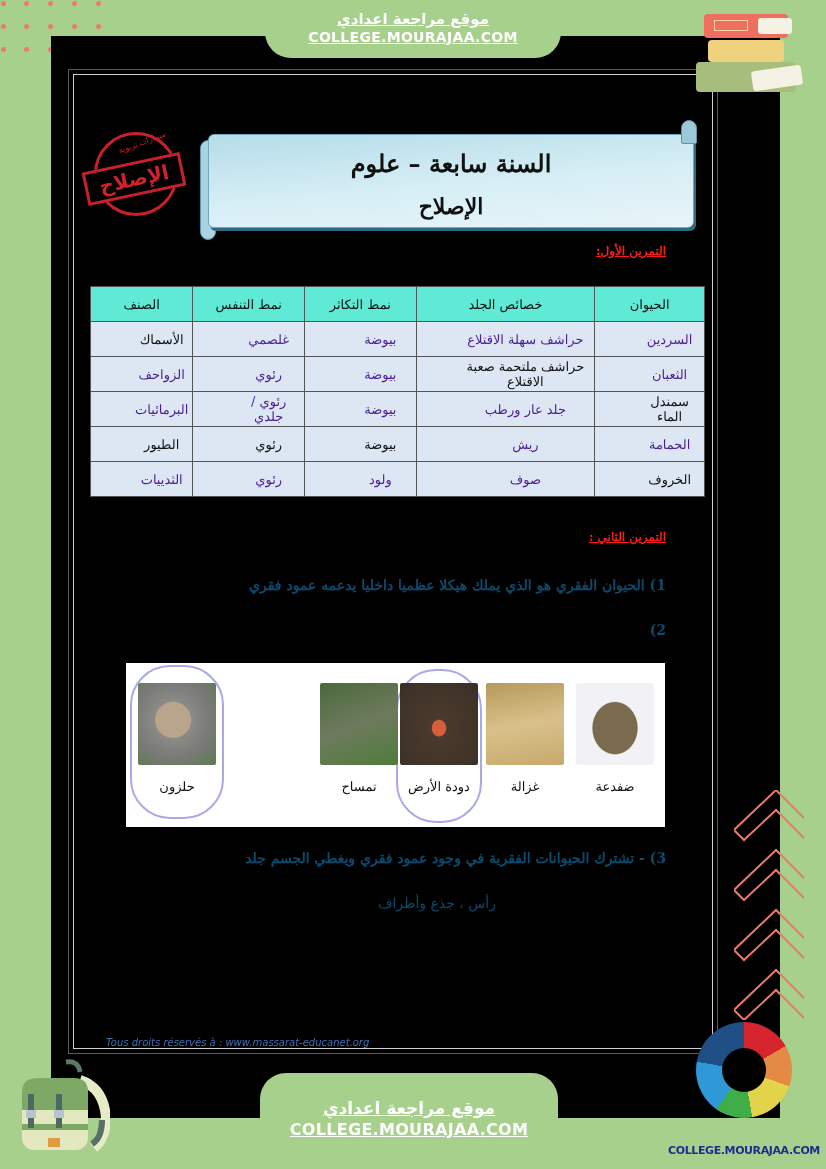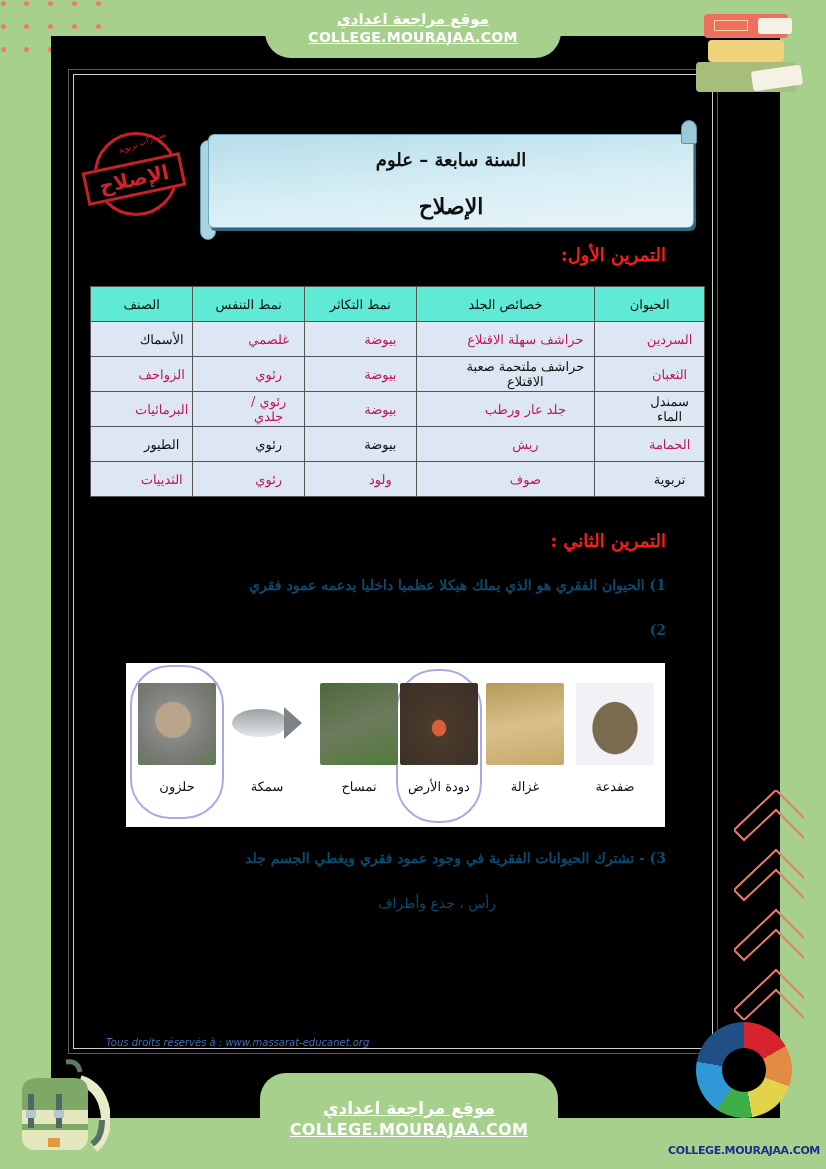--- a/index.html
+++ b/index.html
@@ -33,30 +33,30 @@
 
   .stamp { position:absolute; left:78px; top:128px; width:112px; height:108px; }
   .stamp-ring { position:absolute; left:16px; top:4px; width:84px; height:84px; border:3px solid #c8202a; border-radius:50%; }
   .stamp-band { position:absolute; left:6px; top:34px; width:100px; height:34px; border:3px solid #c8202a; background:#000; transform:rotate(-12deg); text-align:center; color:#d0222a; font-size:20px; font-weight:bold; line-height:28px; direction:rtl; font-family:"DejaVu Sans", sans-serif; }
   .stamp-top { position:absolute; left:34px; top:10px; width:60px; text-align:center; font-size:8px; color:#c8202a; transform:rotate(-20deg); direction:rtl; font-family:"DejaVu Sans", sans-serif; }
 
   .scroll { position:absolute; left:200px; top:130px; width:497px; height:110px; }
   .scroll-body { position:absolute; left:8px; top:4px; width:486px; height:94px; background:linear-gradient(175deg,#b5dde9 0%,#d7eef5 55%,#e8f5f9 100%); border:1px solid #6fa9bd; border-radius:6px; box-shadow:2px 3px 0 #2f6b80; }
   .scroll-curl-right { position:absolute; right:0; top:-10px; width:16px; height:24px; background:#9cc9d8; border-radius:8px 8px 2px 2px; border:1px solid #5e94a8; }
   .scroll-curl-left { position:absolute; left:0; top:10px; width:16px; height:100px; background:#a9d3e1; border-radius:8px; border:1px solid #5e94a8; }
-  .scroll-line1 { position:absolute; left:0; right:0; top:14px; text-align:center; font-size:18px; font-weight:bold; color:#111; direction:rtl; }
+  .scroll-line1 { position:absolute; left:0; right:0; top:14px; text-align:center; font-size:24px; font-weight:bold; color:#111; direction:rtl; }
   .scroll-line2 { position:absolute; left:0; right:0; top:58px; text-align:center; font-size:22px; font-weight:bold; color:#111; direction:rtl; }
 
-  .ex-title { position:absolute; color:#ff1a1a; font-weight:bold; font-size:18px; direction:rtl; }
+  .ex-title { position:absolute; color:#ff1a1a; font-weight:bold; font-size:12px; direction:rtl;text-decoration:underline; }
 
   table.animals { position:absolute; left:90px; top:286px; width:615px; border-collapse:collapse; direction:rtl; font-size:13px; }
   table.animals th, table.animals td { border:1px solid #555; text-align:center; height:35px; padding:0 4px; }
   table.animals th { background:#5eead4; color:#111; font-weight:normal; }
   table.animals td { background:#dde7f3;padding-left:44px; }
-  .c-blue { color:#be185d; }
+  .c-blue { color:#4c1d95; }
   .c-black { color:#111; }
 
   .q-line { position:absolute; right:160px; color:#0c4a6e; font-weight:bold; font-size:14px; direction:rtl; white-space:nowrap; }
 
   .gallery { position:absolute; left:126px; top:663px; width:539px; height:164px; background:#fff; }
   .animal { position:absolute; top:20px; width:78px; text-align:center; }
   .animal .img { width:78px; height:82px; margin:0 auto; border-radius:2px; }
   .animal .name { margin-top:14px; font-size:13px; color:#111; direction:rtl; }
   .circle-mark { position:absolute; border:2px solid #a9a9e8; border-radius:40px; }
 
@@ -159,21 +159,21 @@
       <td class="c-blue">البرمائيات</td>
     </tr>
     <tr>
       <td class="c-blue">الحمامة</td>
       <td class="c-blue">ريش</td>
       <td class="c-black">بيوضة</td>
       <td class="c-black">رئوي</td>
       <td class="c-black">الطيور</td>
     </tr>
     <tr>
-      <td class="c-black">تربوية</td>
+      <td class="c-black">الخروف</td>
       <td class="c-blue">صوف</td>
       <td class="c-blue">ولود</td>
       <td class="c-blue">رئوي</td>
       <td class="c-blue">الثدييات</td>
     </tr>
   </tbody>
 </table>
 
 <div class="ex-title" style="right:160px; top:530px;">التمرين الثاني :</div>
 <div class="q-line" style="top:577px;">1) الحيوان الفقري هو الذي يملك هيكلا عظميا داخليا يدعمه عمود فقري</div>
@@ -182,27 +182,20 @@
 <div class="gallery">
 
   <div class="circle-mark" style="left:4px; top:2px; width:94px; height:154px;"></div>
   <div class="circle-mark" style="left:270px; top:6px; width:86px; height:154px;"></div>
 
   <div class="animal" style="left:12px;">
     <div class="img" style="background:radial-gradient(circle at 45% 45%,#b9a48c 0 28%,#8a8a86 30%,#7a7a78 60%,#5c7a4e 100%);"></div>
     <div class="name">حلزون</div>
   </div>
 
-  <div class="animal" style="left:102px;">
-    <div class="img" style="background:#fff; position:relative;">
-      <div style="position:absolute;left:4px;top:26px;width:56px;height:28px;border-radius:50%;background:linear-gradient(#9aa0a4,#e6e8ea);"></div>
-      <div style="position:absolute;left:56px;top:24px;width:0;height:0;border-top:16px solid transparent;border-bottom:16px solid transparent;border-left:18px solid #7d8387;"></div>
-    </div>
-    <div class="name">سمكة</div>
-  </div>
 
   <div class="animal" style="left:194px;">
     <div class="img" style="background:linear-gradient(160deg,#4b6a3a,#6e7a5e 50%,#4f7c3a);"></div>
     <div class="name">تمساح</div>
   </div>
 
   <div class="animal" style="left:274px;">
     <div class="img" style="background:radial-gradient(ellipse at 50% 55%,#d6603c 0 12%,#4a3a2c 14%,#3b2f26 100%);"></div>
     <div class="name">دودة الأرض</div>
   </div>

